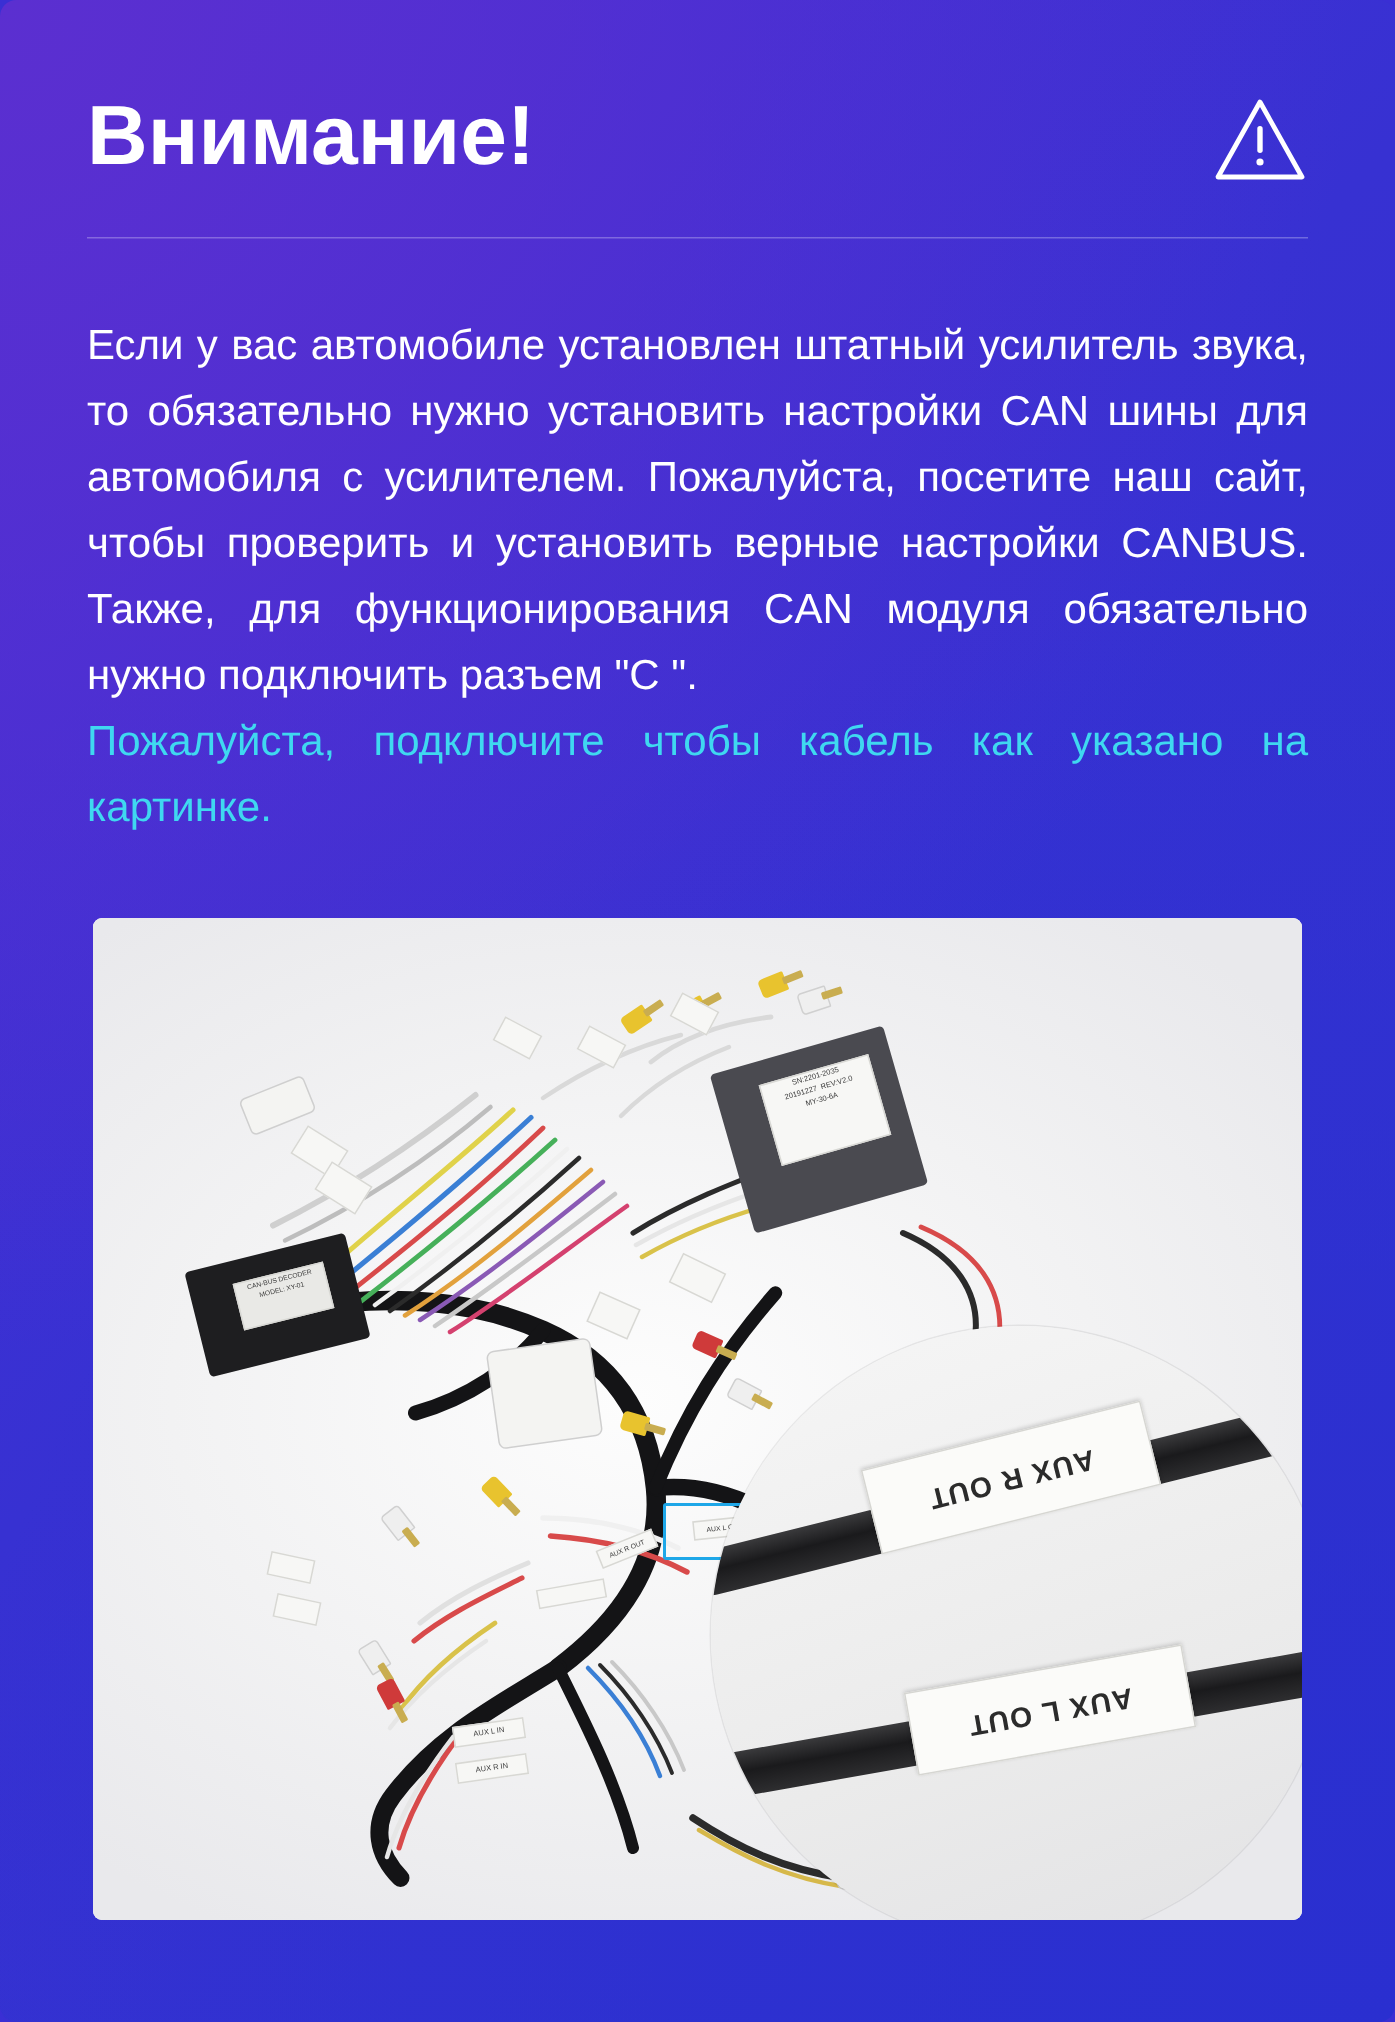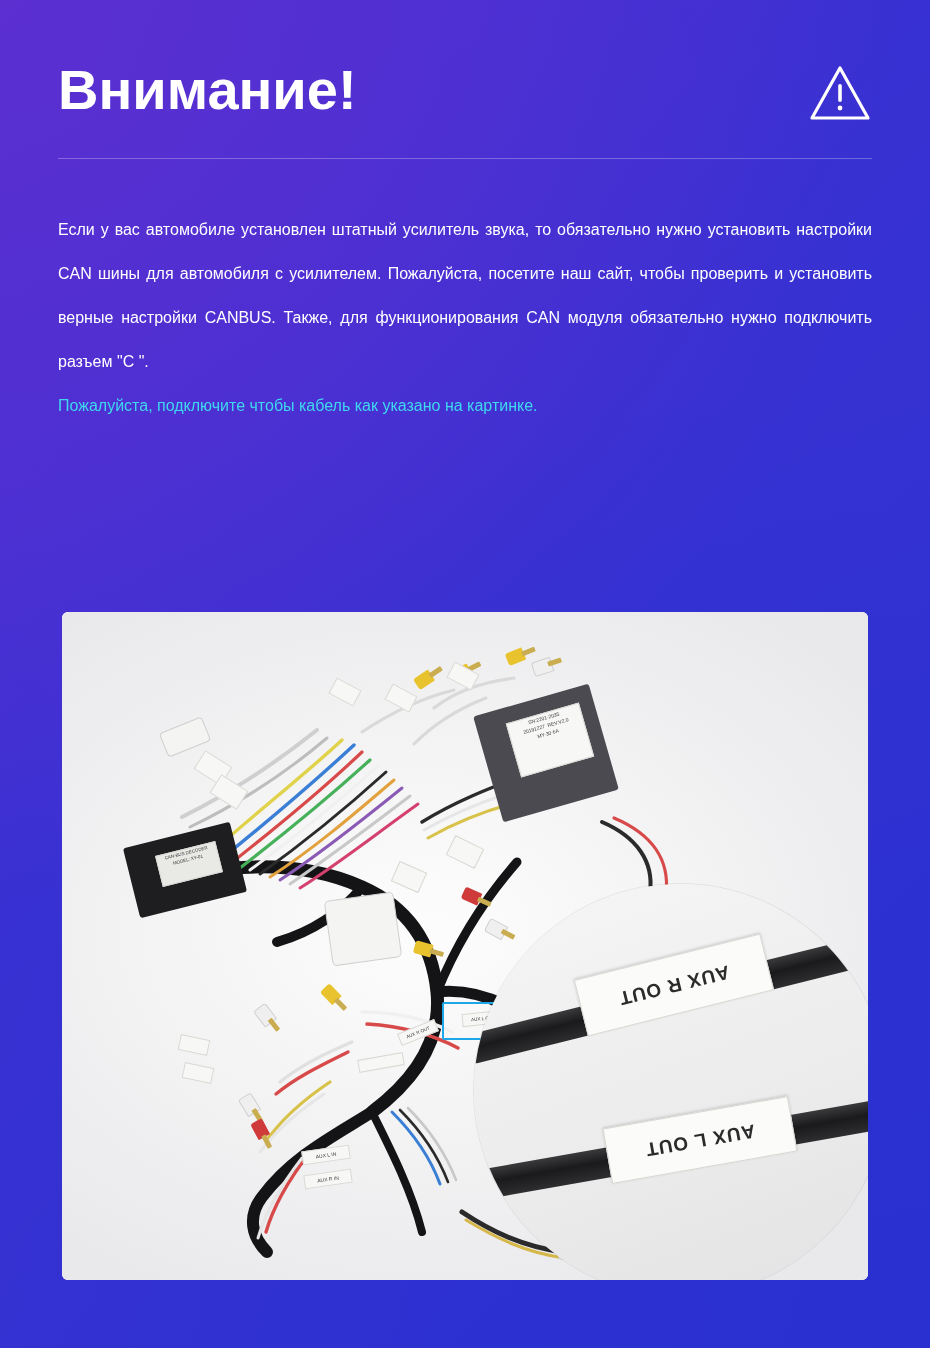--- a/index.html
+++ b/index.html
@@ -14,20 +14,21 @@
     background: #3a2fd4;
   }
   .page {
     position: relative;
     width: 930px;
     height: 1348px;
     background:
       radial-gradient(circle at 0% 0%, #5b2fd0 0%, rgba(91,47,208,0) 55%),
       radial-gradient(circle at 100% 100%, #2a2fd0 0%, rgba(42,47,208,0) 60%),
       linear-gradient(135deg, #4b2fd6 0%, #3731d2 45%, #2e33cf 100%);
+    border-radius: 11px;
   }
   .header {
     position: absolute;
     left: 58px;
     top: 52px;
     right: 58px;
     height: 88px;
   }
   .title {
     margin: 0;
@@ -50,21 +51,21 @@
     right: 58px;
     top: 158px;
     height: 1px;
     background: rgba(255,255,255,0.28);
   }
   .body-text {
     position: absolute;
     left: 58px;
     right: 58px;
     top: 208px;
-    font-size: 16px;
+    font-size: 28px;
     line-height: 44px;
     color: #ffffff;
     text-align: justify;
     text-justify: inter-word;
   }
   .body-text p {
     margin: 0;
   }
   .body-text p.highlight {
     color: #3fd8f0;

